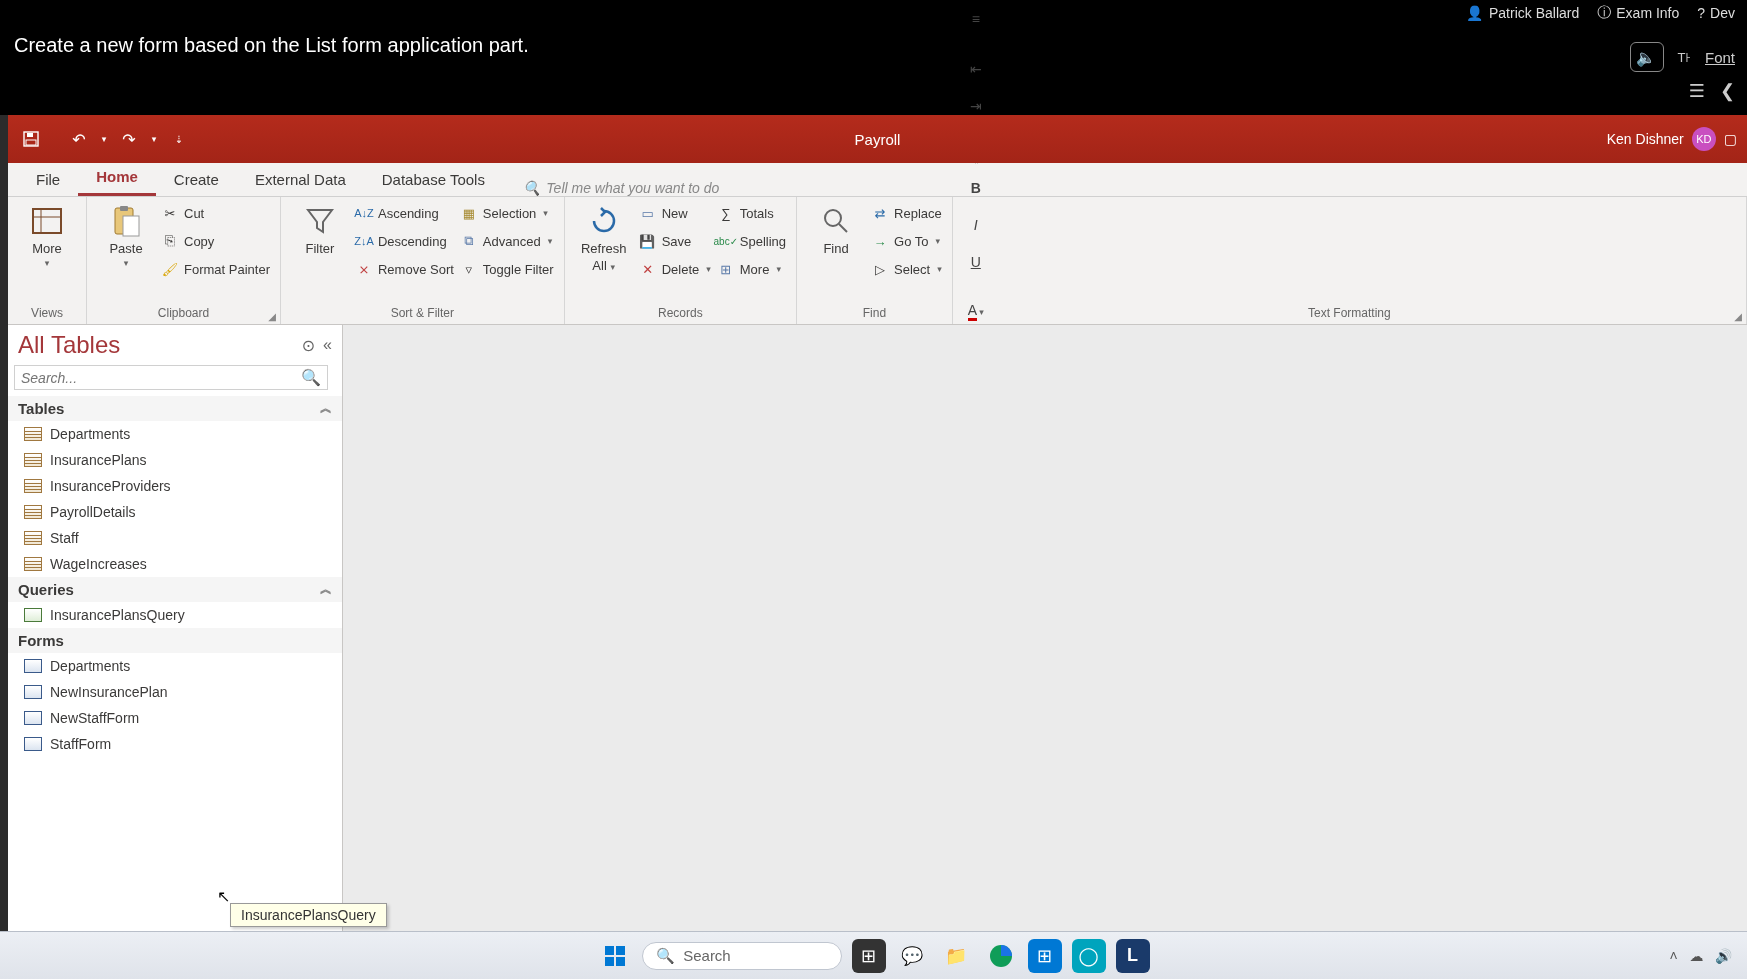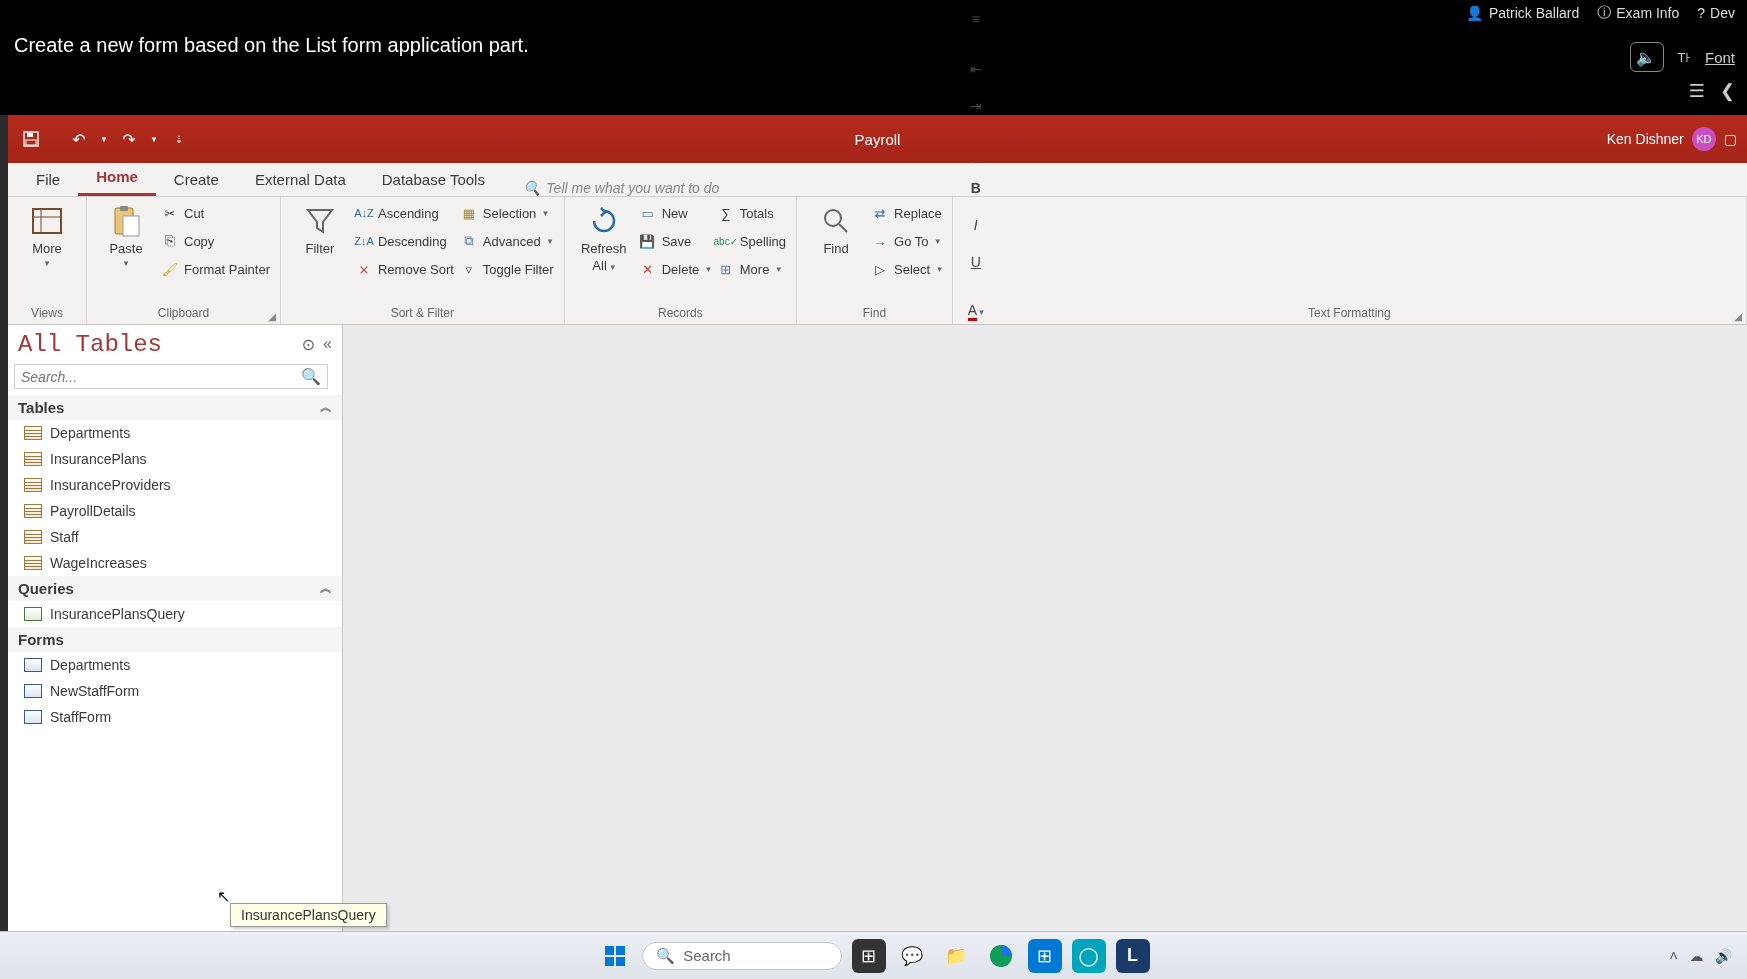--- a/index.html
+++ b/index.html
@@ -52,21 +52,21 @@
 .font-sel { height: 26px; border: 1px solid #ababab; background: #fff; font-size: 13px; padding: 0 6px; }
 .font-name { width: 140px; }
 .font-size { width: 50px; }
 .tf-row { display: flex; gap: 13px; align-items: flex-start; flex-direction: column; }
 .tf-btn { width: 26px; height: 24px; display: flex; align-items: center; justify-content: center; font-size: 14px; color: #444; }
 
 
 .body-area { flex: 1; display: flex; position: relative; background: #e8e8e8; }
 .nav-pane { width: 335px; background: #fff; border-right: 1px solid #c8c6c4; display: flex; flex-direction: column; }
 .nav-header { display: flex; align-items: center; justify-content: space-between; padding: 6px 10px; }
-.nav-title { font-size: 24px; color: #a4373a; font-family: Liberation Mono, monospace; }
+.nav-title { font-size: 24px; color: #a4373a; }
 .nav-header-btns { display: flex; gap: 8px; color: #666; }
 .nav-search { display: flex; align-items: center; border: 1px solid #d0d0d0; margin: 0 14px 6px 6px; padding: 2px 6px; }
 .nav-search input { flex: 1; border: none; outline: none; font-style: italic; font-size: 14px; color: #666; background: transparent; }
 .nav-group-header { font-weight: 700; font-size: 15px; color: #3b3a39; padding: 4px 10px; display: flex; justify-content: space-between; align-items: center; background: #f5f5f5; }
 .nav-item { display: flex; align-items: center; gap: 8px; padding: 5px 16px; font-size: 14px; color: #3b3a39; cursor: pointer; }
 .obj-icon { width: 18px; height: 14px; border: 1px solid #a07840; background: linear-gradient(#fff,#f0e6d2); position: relative; }
 .obj-icon.table::after { content: ''; position: absolute; top: 3px; left: 0; right: 0; height: 1px; background: #a07840; box-shadow: 0 3px 0 #a07840, 0 6px 0 #a07840; }
 .obj-icon.query { border-color: #4a7a3a; background: linear-gradient(#fff,#dfeed8); }
 .obj-icon.form { border-color: #3a5a8a; background: linear-gradient(#fff,#dbe4f0); }
 .collapse-ch { font-size: 12px; color: #888; }
@@ -457,20 +457,24 @@
       <div class="nav-group-header">
         <span>Forms</span>
       </div>
       <div id="forms-list">
           <div class="nav-item">
             <div class="obj-icon form"></div>
             <span>Departments</span>
           </div>
           <div class="nav-item">
             <div class="obj-icon form"></div>
+            <span>NewInsurancePlan</span>
+          </div>
+          <div class="nav-item">
+            <div class="obj-icon form"></div>
             <span>NewStaffForm</span>
           </div>
           <div class="nav-item">
             <div class="obj-icon form"></div>
             <span>StaffForm</span>
           </div>
         </div>
     </div>
 
     <div class="main-area"></div>

